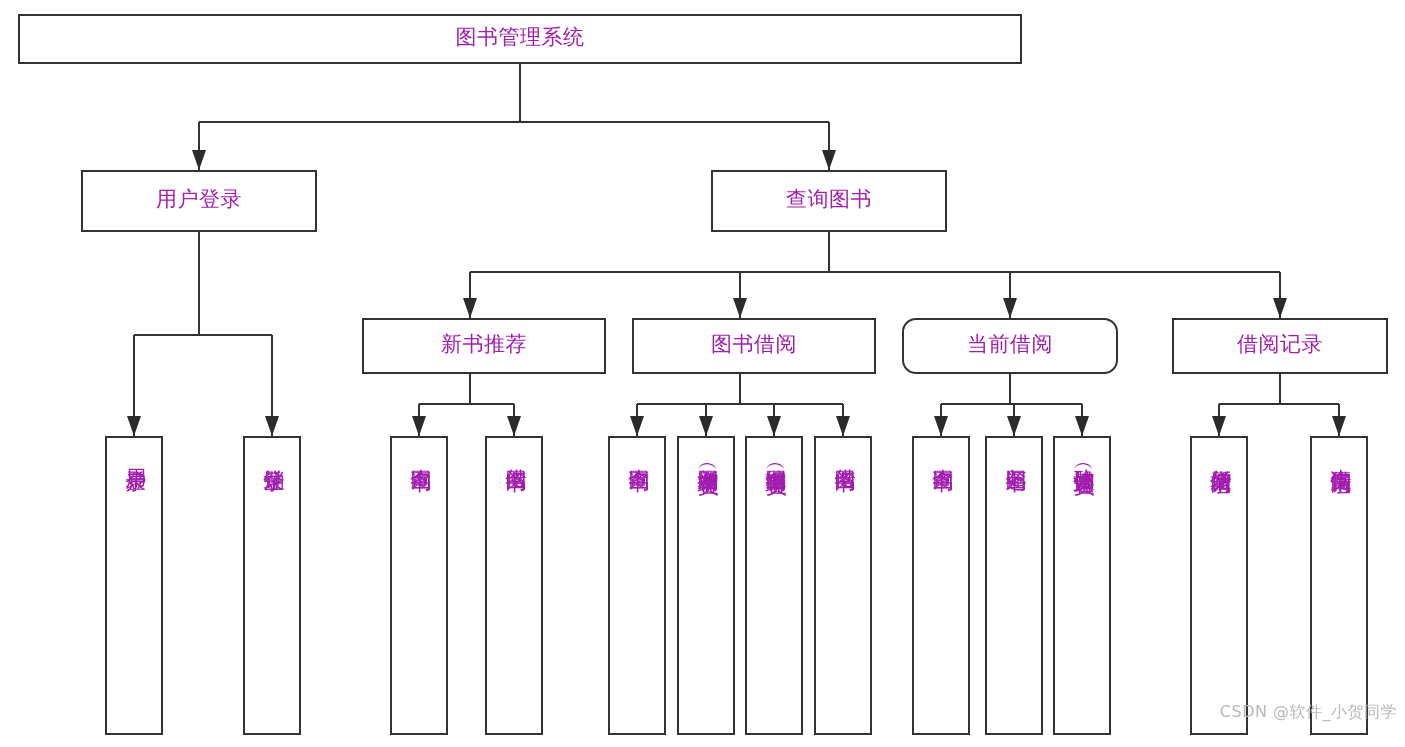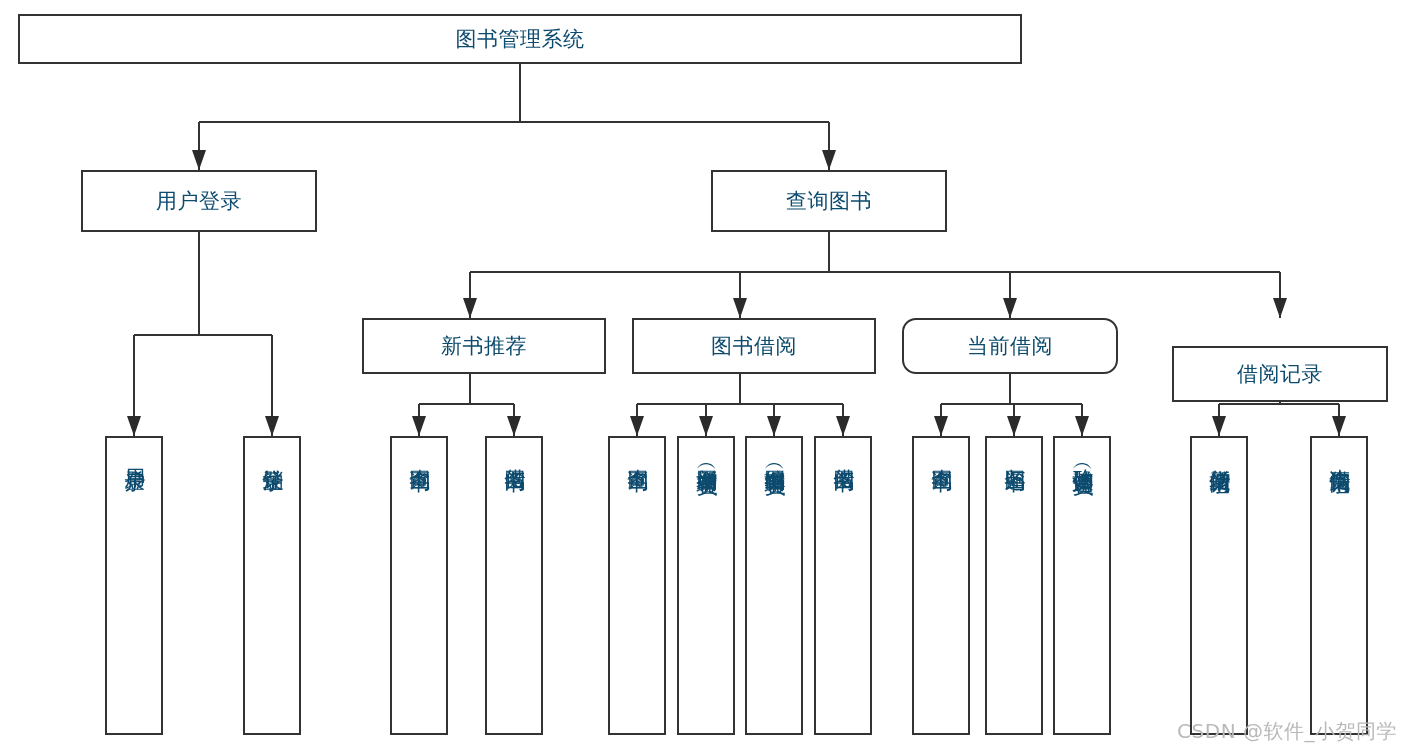--- a/index.html
+++ b/index.html
@@ -34,43 +34,44 @@
     border: 2px solid #333333;
     display: flex;
     align-items: center;
     justify-content: center;
     z-index: 2;
   }
   .node .label {
     display: block;
     text-align: left;
     line-height: 1.18;
-    color: #0c4a6e;
+    color: #a21caf;
     letter-spacing: 0.5px;
+    font-family: Liberation Mono, monospace;
   }
   .node.h .label {
     font-size: 21px;
   }
   .node.v {
     align-items: flex-start;
     padding-top: 14px;
   }
   .node.v .label {
     writing-mode: vertical-rl;
     text-orientation: upright;
     font-size: 21px;
     line-height: 1.14;
     letter-spacing: 1px;
     white-space: nowrap;
   }
   #watermark {
     position: absolute;
     right: 8px;
-    bottom: 2px;
-    font-size: 20px;
+    bottom: 24px;
+    font-size: 16px;
     color: #b9b9b9;
     letter-spacing: 0.5px;
     z-index: 5;
     user-select: none;
     white-space: nowrap;
   }
 </style>
 </head>
 <body>
 
@@ -141,21 +142,21 @@
       </div>
       <div class="node h" style="left: 362px; top: 318px; width: 244px; height: 56px; border-color: rgb(51, 51, 51);">
         <span class="label">新书推荐</span>
       </div>
       <div class="node h" style="left: 632px; top: 318px; width: 244px; height: 56px; border-color: rgb(51, 51, 51);">
         <span class="label">图书借阅</span>
       </div>
       <div class="node h" style="left: 902px; top: 318px; width: 216px; height: 56px; border-color: rgb(51, 51, 51); border-radius: 14px;">
         <span class="label">当前借阅</span>
       </div>
-      <div class="node h" style="left: 1172px; top: 318px; width: 216px; height: 56px; border-color: rgb(51, 51, 51); margin-top: 28px;">
+      <div class="node h" style="left: 1172px; top: 318px; width: 216px; height: 56px; border-color: rgb(51, 51, 51);">
         <span class="label">借阅记录</span>
       </div>
       <div class="node v" style="left: 105px; top: 436px; width: 58px; height: 299px; border-color: rgb(51, 51, 51);">
         <span class="label">用户登录</span>
       </div>
       <div class="node v" style="left: 243px; top: 436px; width: 58px; height: 299px; border-color: rgb(51, 51, 51);">
         <span class="label">注销登录</span>
       </div>
       <div class="node v" style="left: 390px; top: 436px; width: 58px; height: 299px; border-color: rgb(51, 51, 51);">
         <span class="label">查询图书</span>

